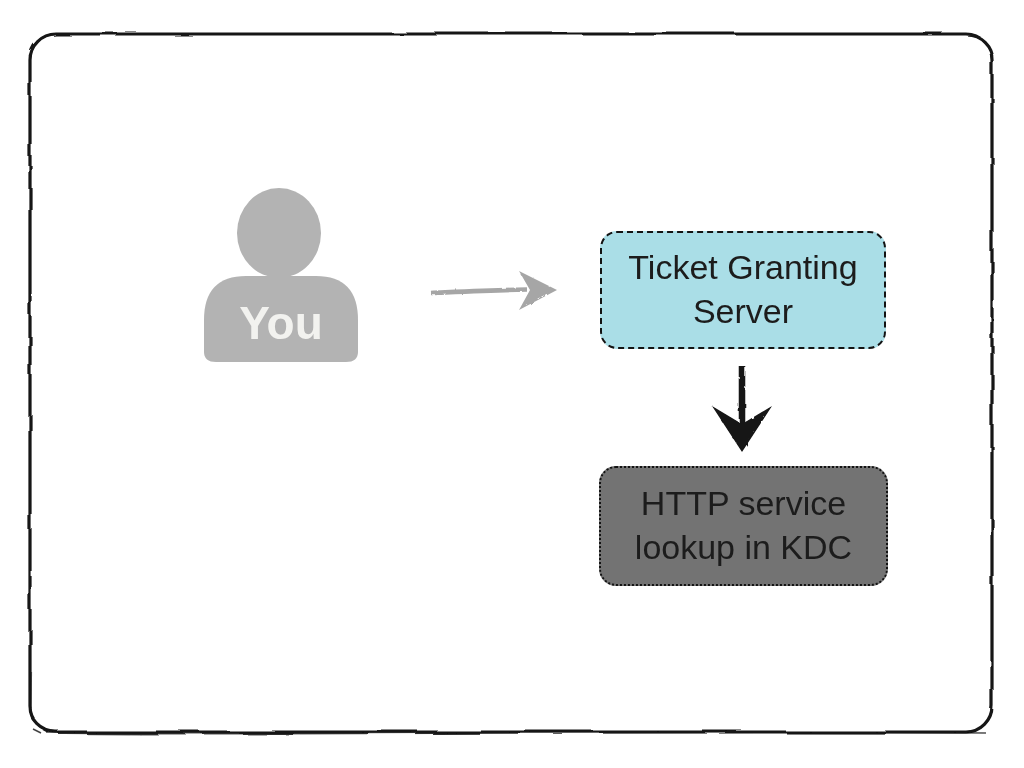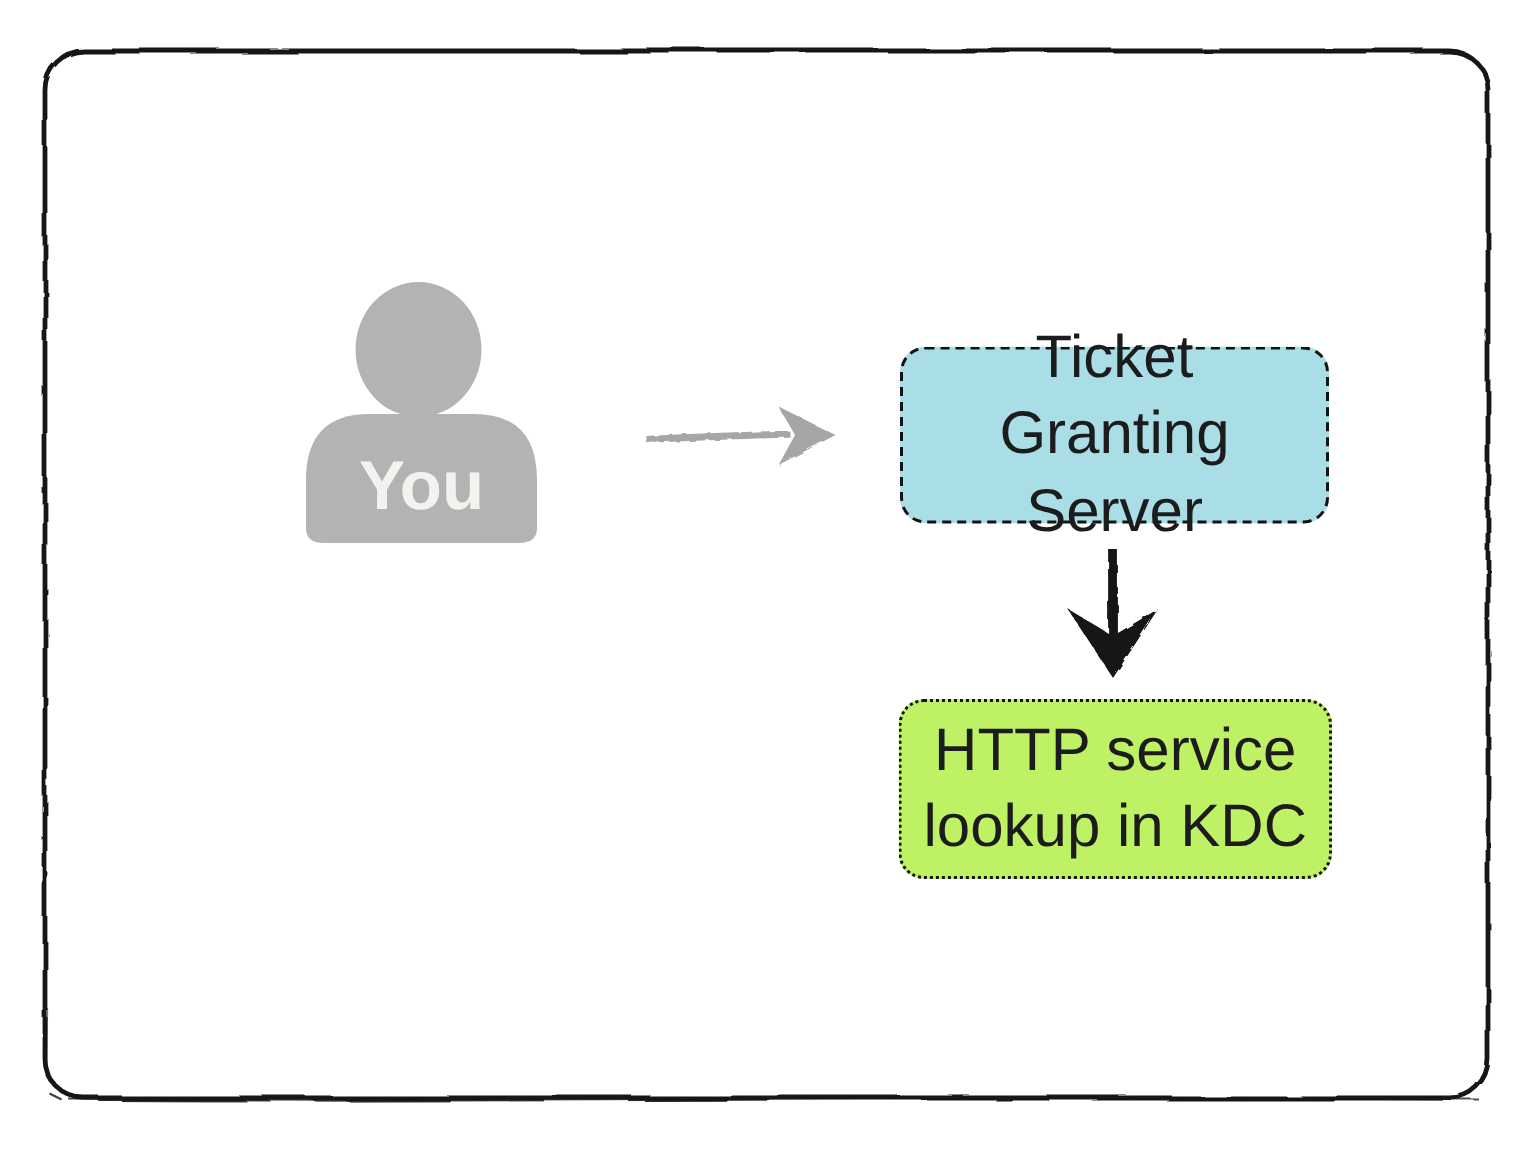--- a/index.html
+++ b/index.html
@@ -30,40 +30,40 @@
     font-size: 46px;
     fill: #f2f2ef;
   }
   .node {
     position: absolute;
     display: flex;
     align-items: center;
     justify-content: center;
     text-align: center;
     color: #1c1c1c;
-    font-size: 40px;
+    font-size: 34px;
     line-height: 1.28;
     border-radius: 17px;
     padding: 0 14px;
     box-sizing: border-box;
   }
   .node-tgs {
     left: 600px;
     top: 231px;
     width: 286px;
     height: 118px;
     background: #aadee7;
     border: 2px dashed #131313;
   }
   .node-kdc {
     left: 599px;
     top: 466px;
     width: 289px;
     height: 120px;
-    background: #bef264;
+    background: #737373;
     border: 2px dotted #131313;
   }
   .node-label {
     display: block;
     width: 100%;
   }
 </style>
 </head>
 <body>
 

